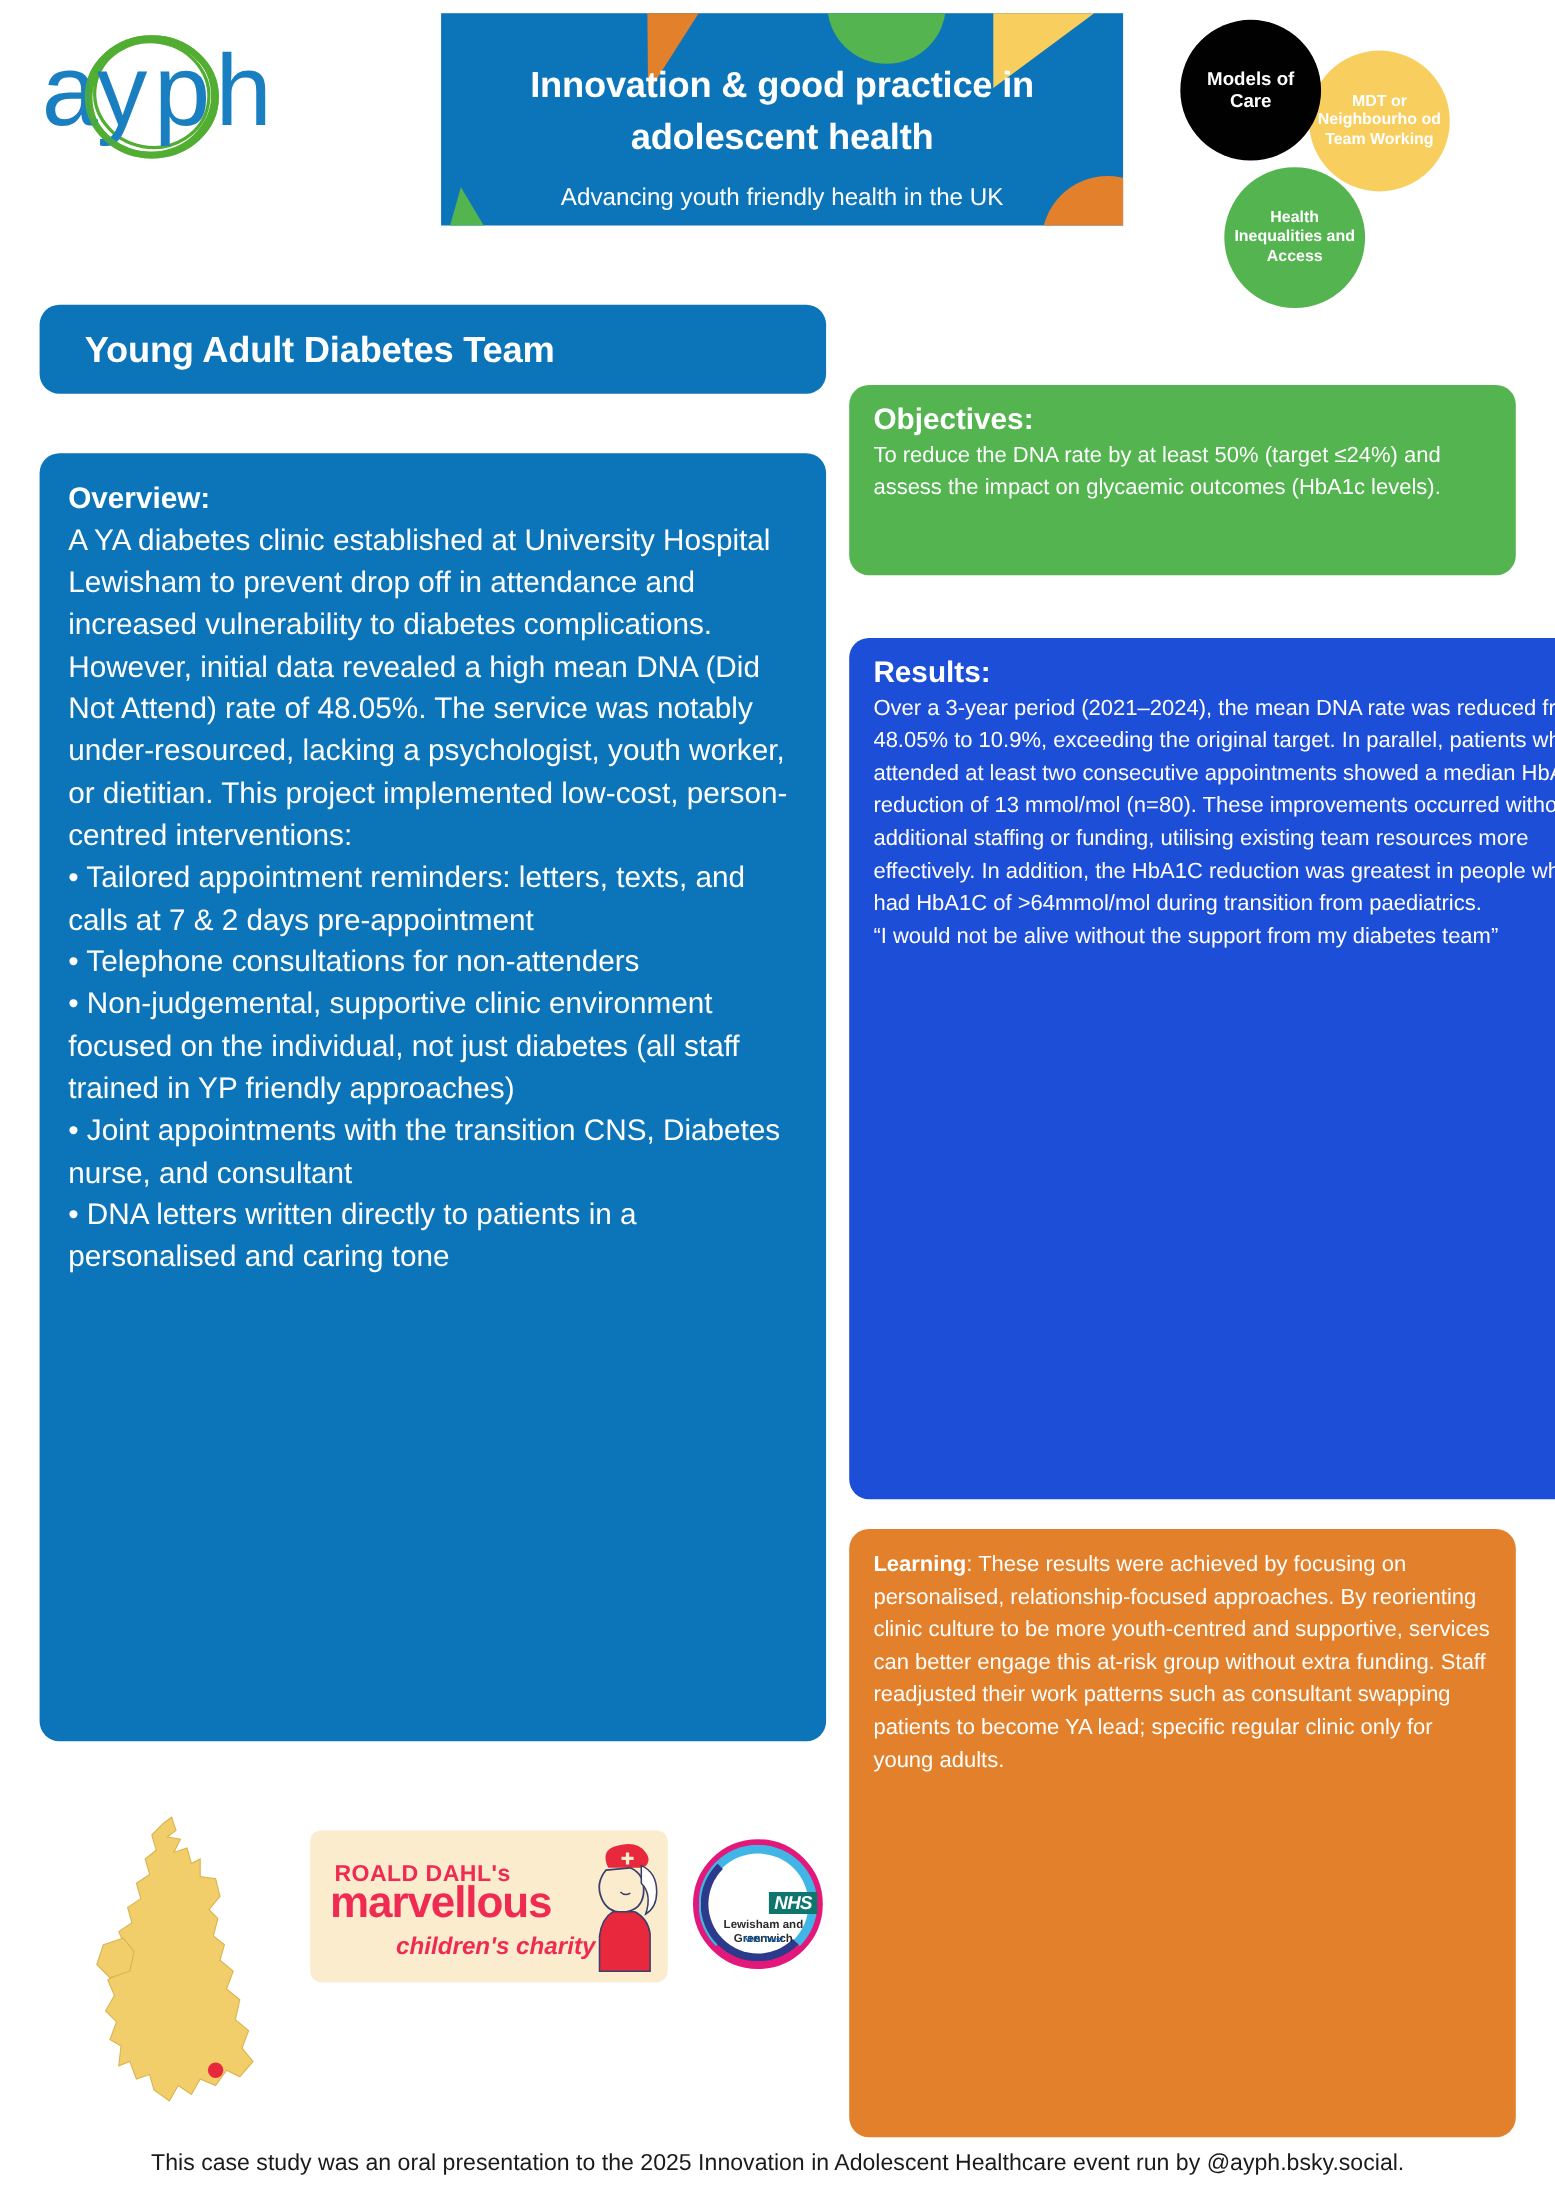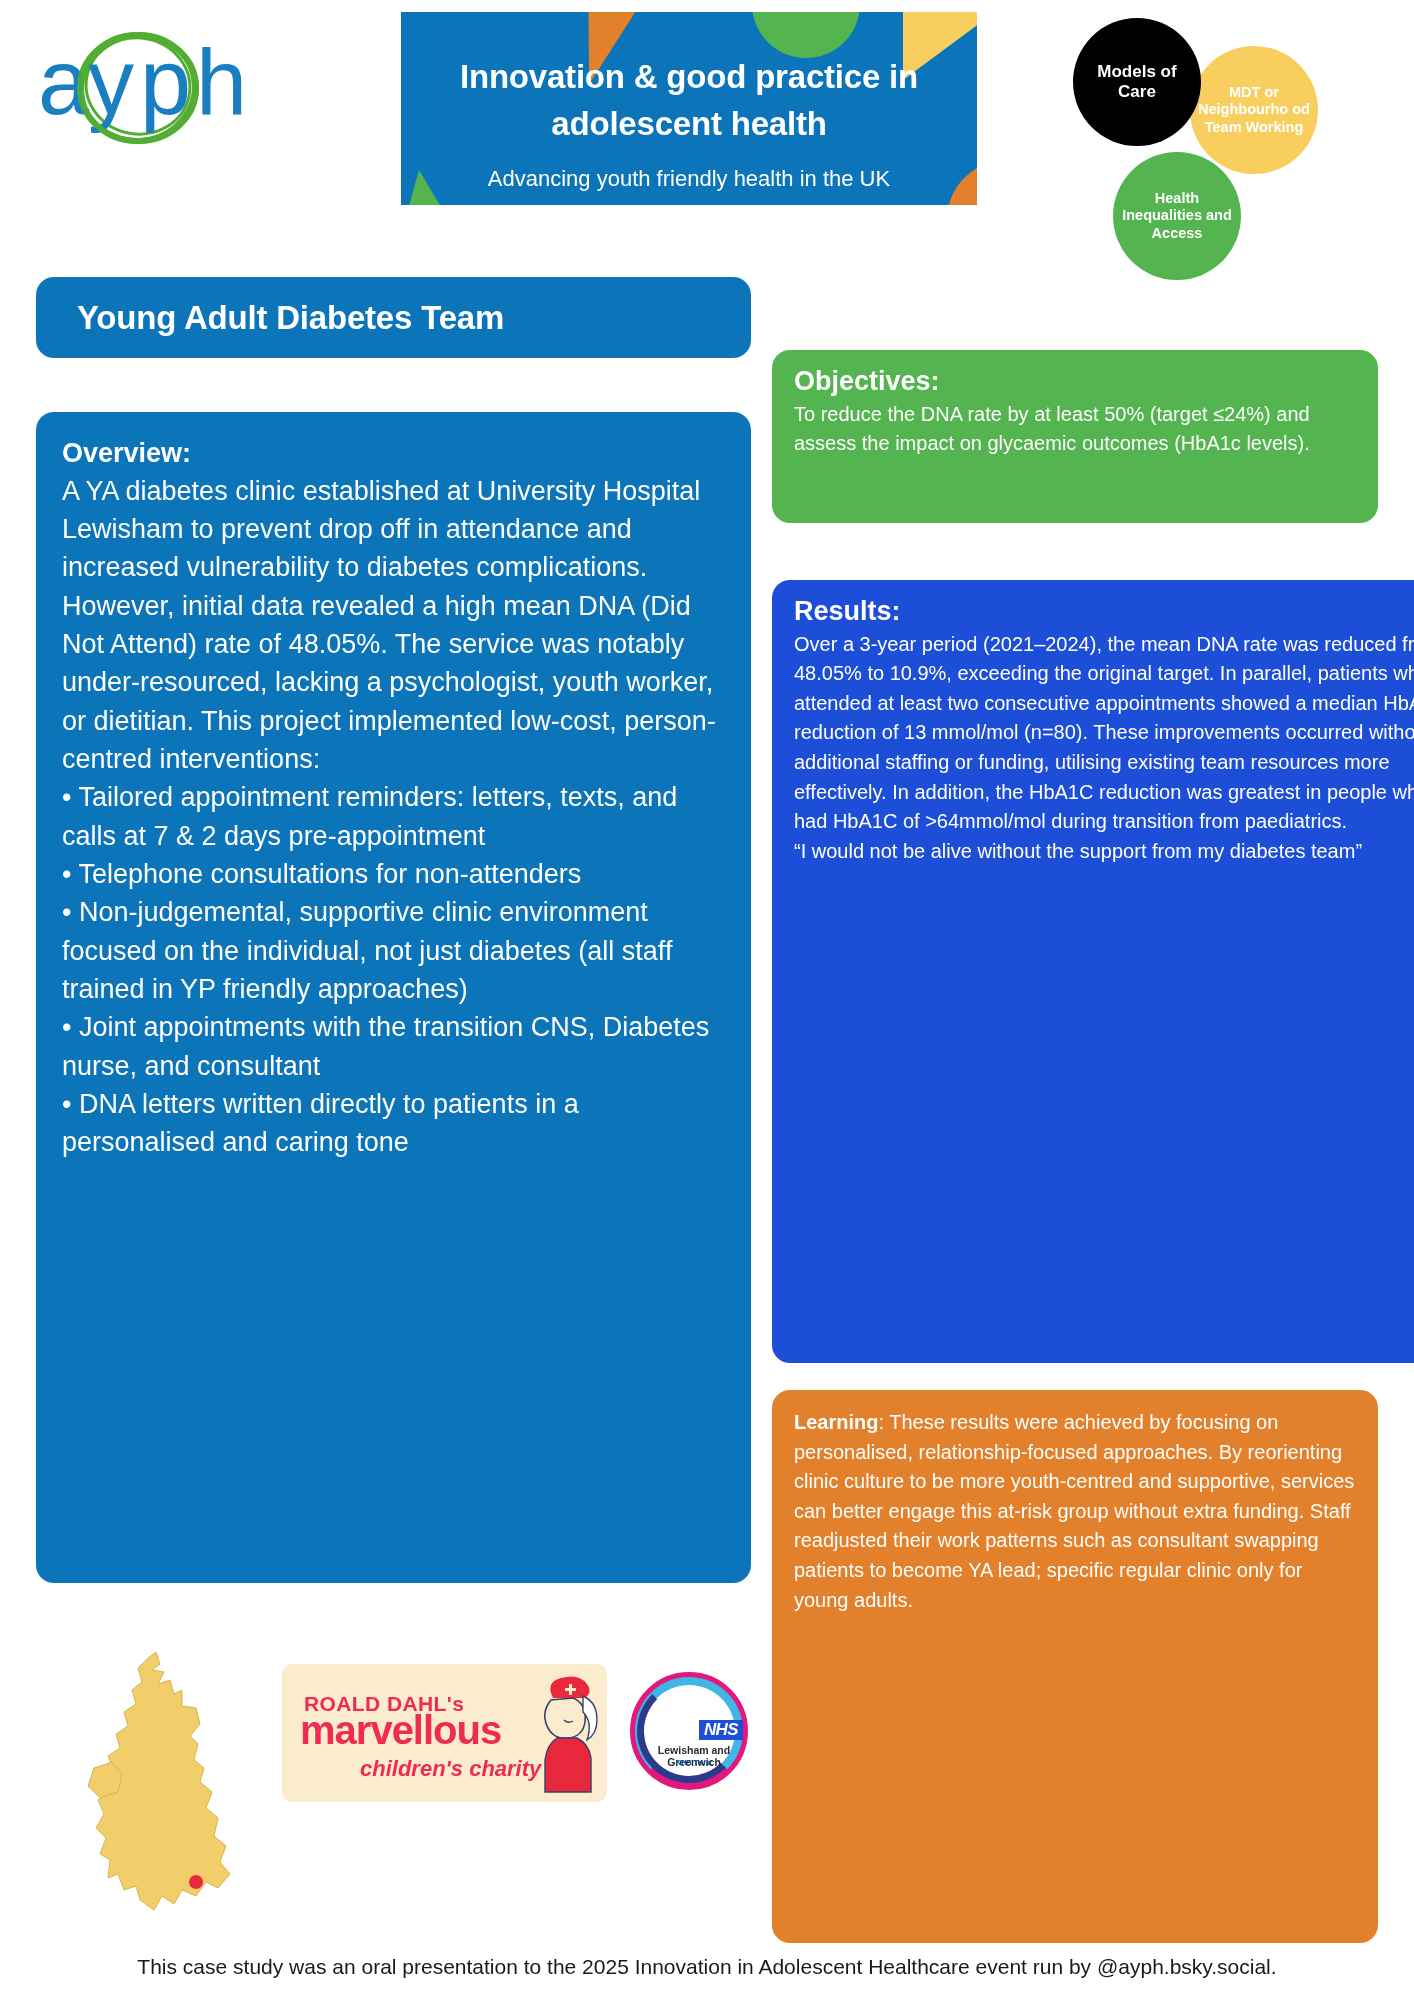--- a/index.html
+++ b/index.html
@@ -7,21 +7,21 @@
     width: 1414px; height: 2000px;
     background: #ffffff;
     font-family: "Liberation Sans", sans-serif;
     overflow: hidden;
   }
   #poster { position: relative; width: 1414px; height: 2000px; background:#fff; }
 
   
   .ayph-logo { position: absolute; left: 30px; top: 22px; width: 270px; height: 130px; }
   .banner {
-    position: absolute; left: 401px; top: 12px; width: 576px; height: 193px;
+    position: absolute; left: 401px; top: 12px; width: 620px; height: 193px;
     background: #0c74b8; overflow: hidden;
   }
   .banner-title {
     position: relative; z-index: 3; color:#fff; text-align:center;
     font-weight: 700; font-size: 33px; line-height: 1.42; padding-top: 42px;
     font-family: "Liberation Sans", sans-serif; letter-spacing: -0.2px;
   }
   .banner-sub {
     position: relative; z-index: 3; color:#fff; text-align:center;
     font-size: 22px; padding-top: 18px; font-weight: 400;
@@ -93,21 +93,21 @@
   .nhs {
     position:absolute; left: 622px; top: 1664px; width: 135px; height: 132px;
     background:#fff; overflow:hidden;
   }
   .nhs-ring { position:absolute; left:8px; top:8px; width:118px; height:118px; border-radius:50%;
       border: 9px solid #e2197a; }
   .nhs-ring2 { position:absolute; left:15px; top:15px; width:104px; height:104px; border-radius:50%;
       border: 7px solid #2c3a8c; border-top-color:transparent; border-right-color:transparent; }
   .nhs-ring3 { position:absolute; left:13px; top:13px; width:108px; height:108px; border-radius:50%;
       border: 8px solid #41b6e6; border-bottom-color:transparent; }
-  .nhs-box { position:absolute; right:14px; top:56px; background:#1d4ed8; color:#fff;
+  .nhs-box { position:absolute; right:14px; top:56px; background:#0f766e; color:#fff;
       font-weight:800; font-size:17px; padding: 0px 5px; letter-spacing:-0.6px; font-style:italic; }
   .nhs-name { position:absolute; left: 16px; top: 80px; width:112px; text-align:center;
       font-size:10.5px; font-weight:700; color:#2b2b2b; }
   .nhs-trust { position:absolute; left: 16px; top: 94px; width:112px; text-align:center;
       font-size:7.5px; font-weight:700; color:#0057a8; }
 
   
   .footer {
     position:absolute; left: 0; top: 1955px; width: 1414px; text-align:center;
     font-size: 21px; color:#1a1a1a;

